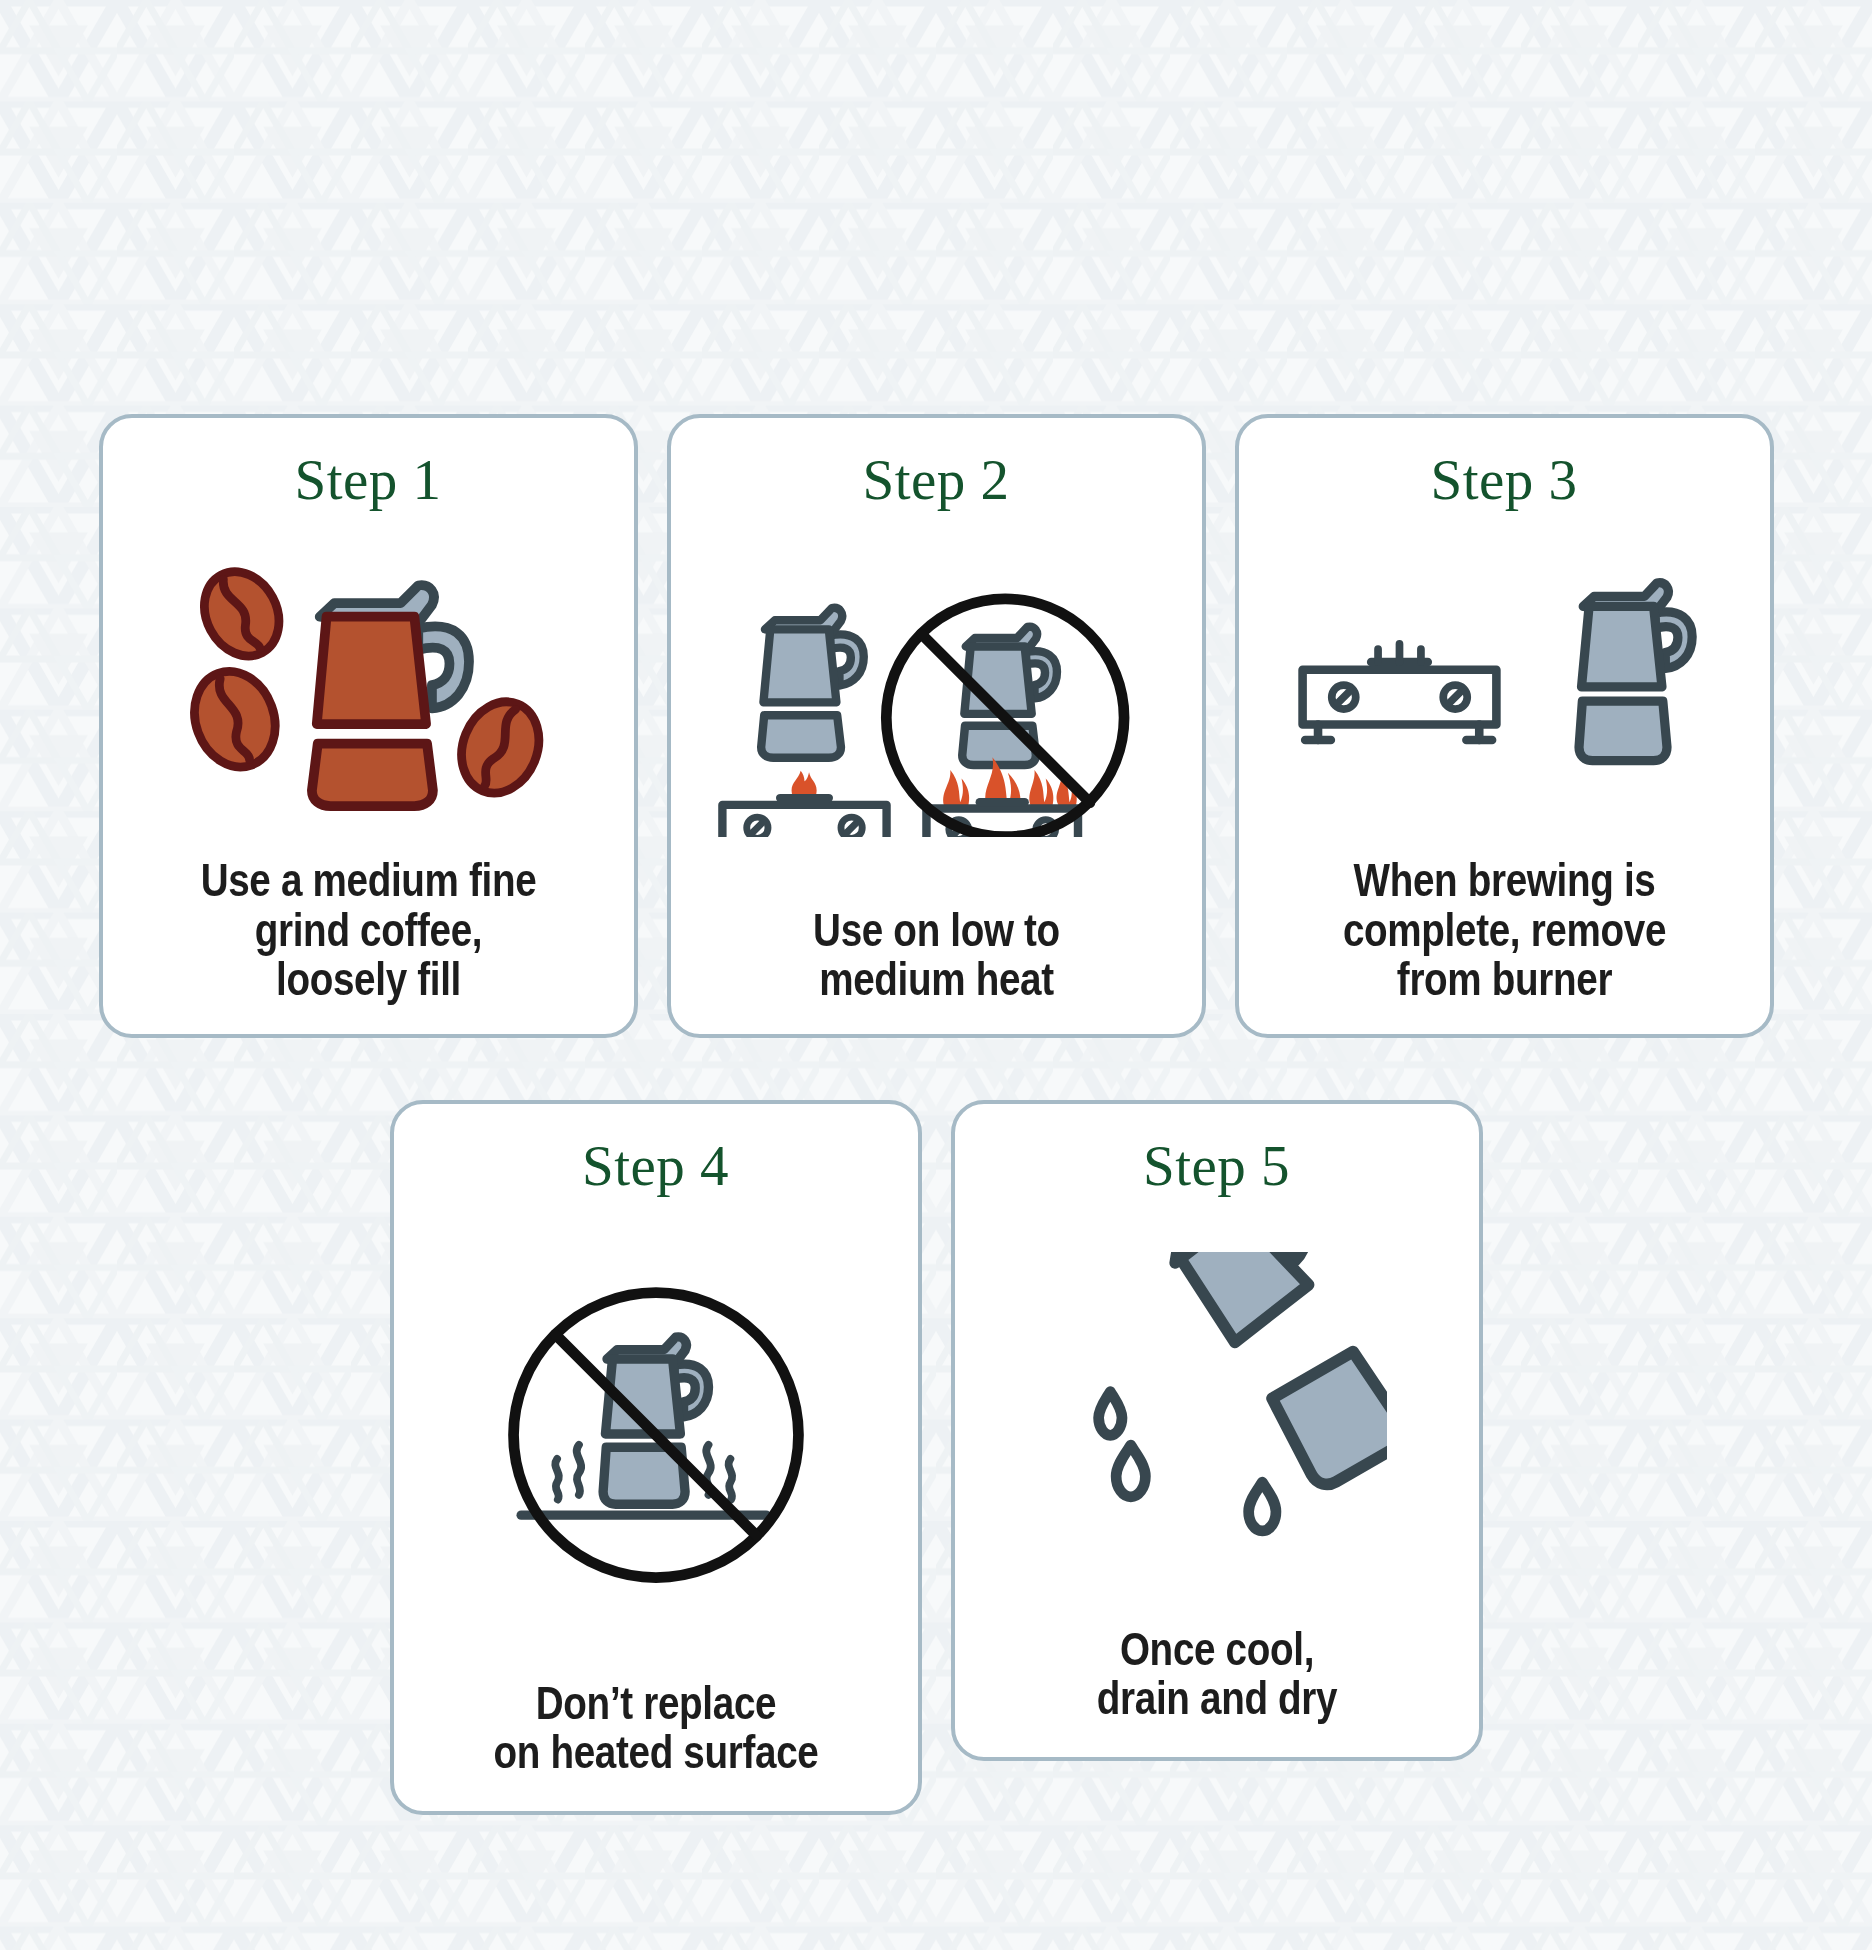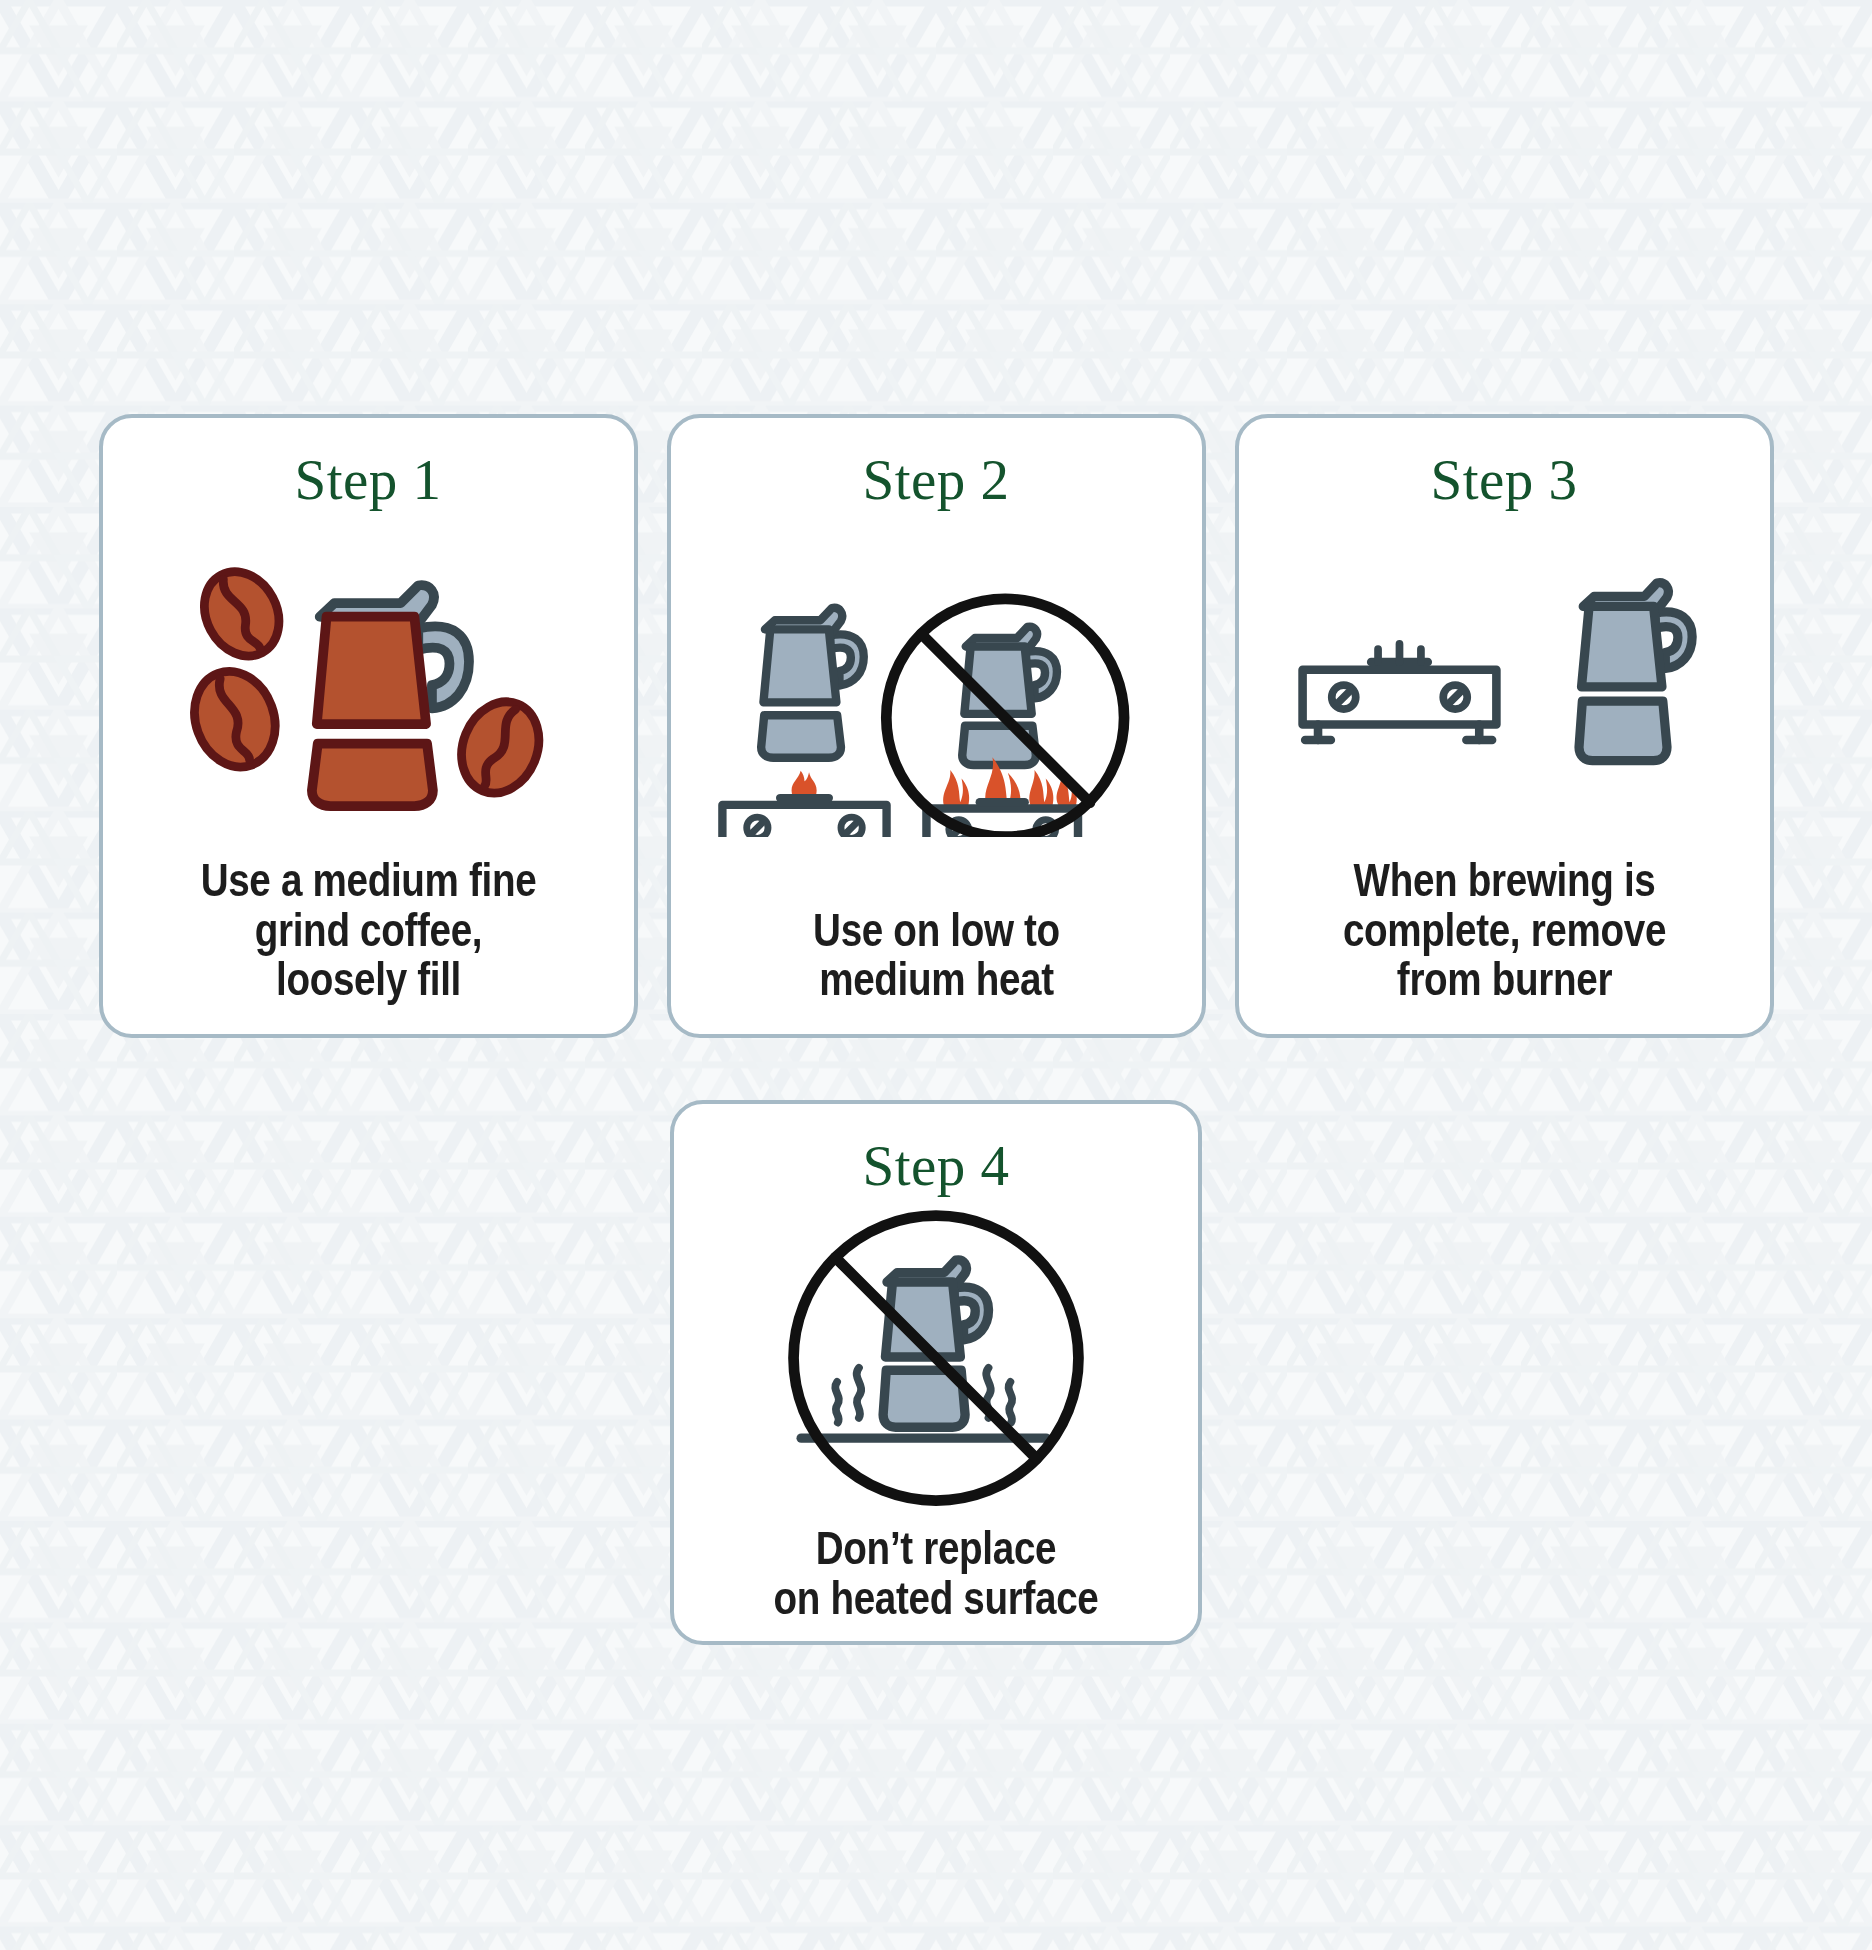--- a/index.html
+++ b/index.html
@@ -67,21 +67,21 @@
     border-radius: 33px;
     width: 539px;
     height: 624px;
     display: flex;
     flex-direction: column;
     align-items: center;
     position: relative;
     overflow: hidden;
   }
   .card.wide  { width: 539px; }
-  .card.step4 { width: 532px; height: 545px; }
+  .card.step4 { width: 532px; height: 715px; }
   .card.step5 { width: 532px; height: 661px; }
 
   .step-label {
     font-family: "Liberation Serif", "DejaVu Serif", serif;
     font-size: 57px;
     font-weight: 400;
     color: #14532d;
     margin-top: 29px;
     letter-spacing: 0.5px;
   }
@@ -327,16 +327,52 @@
 
             <circle cx="165" cy="160" r="146" fill="none" stroke="#111111" stroke-width="11"></circle>
             <line x1="62" y1="57" x2="268" y2="263" stroke="#111111" stroke-width="11"></line>
           </g>
         </svg>
       </div>
       <div class="caption">Don’t replace
 on heated surface</div>
     </div>
 
+    <div class="card step5">
+      <div class="step-label">Step 5</div>
+      <div class="illus">
+        <svg width="341" height="322" viewBox="0 0 350 330">
+          <g stroke-linejoin="round" stroke-linecap="round">
+
+            <g transform="translate(56,20) rotate(-38)">
+
+              <path d="M152 48 C182 42 196 56 196 76 C196 98 182 112 164 114
+                       L164 95 C174 93 179 87 179 77 C179 66 171 61 152 66 Z" fill="#9fb0bf" stroke="#38474f" stroke-width="12"></path>
+
+              <path d="M66 40 L79 28 L139 28 L154 12 C164 10 171 19 166 29
+                       L150 50 Z" fill="#9fb0bf" stroke="#38474f" stroke-width="12"></path>
+
+              <path d="M73 40 L150 40 L160 142 L64 142 Z" fill="#9fb0bf" stroke="#38474f" stroke-width="12"></path>
+            </g>
+
+            <g transform="translate(232,150) rotate(-30)">
+              <path d="M0 0 L96 0 L102 88 C102 100 94 107 83 107
+                       L14 107 C4 107 -4 100 -4 88 Z" fill="#9fb0bf" stroke="#38474f" stroke-width="12"></path>
+            </g>
+
+            <g fill="#ffffff" stroke="#38474f" stroke-width="11">
+              <path d="M54 170 C54 160 62 150 66 143 C70 150 78 160 78 170
+                       C78 180 72 188 66 188 C60 188 54 180 54 170 Z"></path>
+              <path d="M72 230 C72 218 82 206 87 198 C92 206 102 218 102 230
+                       C102 242 95 251 87 251 C79 251 72 242 72 230 Z"></path>
+              <path d="M208 266 C208 255 217 244 222 236 C227 244 236 255 236 266
+                       C236 277 230 286 222 286 C214 286 208 277 208 266 Z"></path>
+            </g>
+          </g>
+        </svg>
+      </div>
+      <div class="caption">Once cool,
+drain and dry</div>
+    </div>
   </div>
 
 </div>
 
 
 </body></html>

